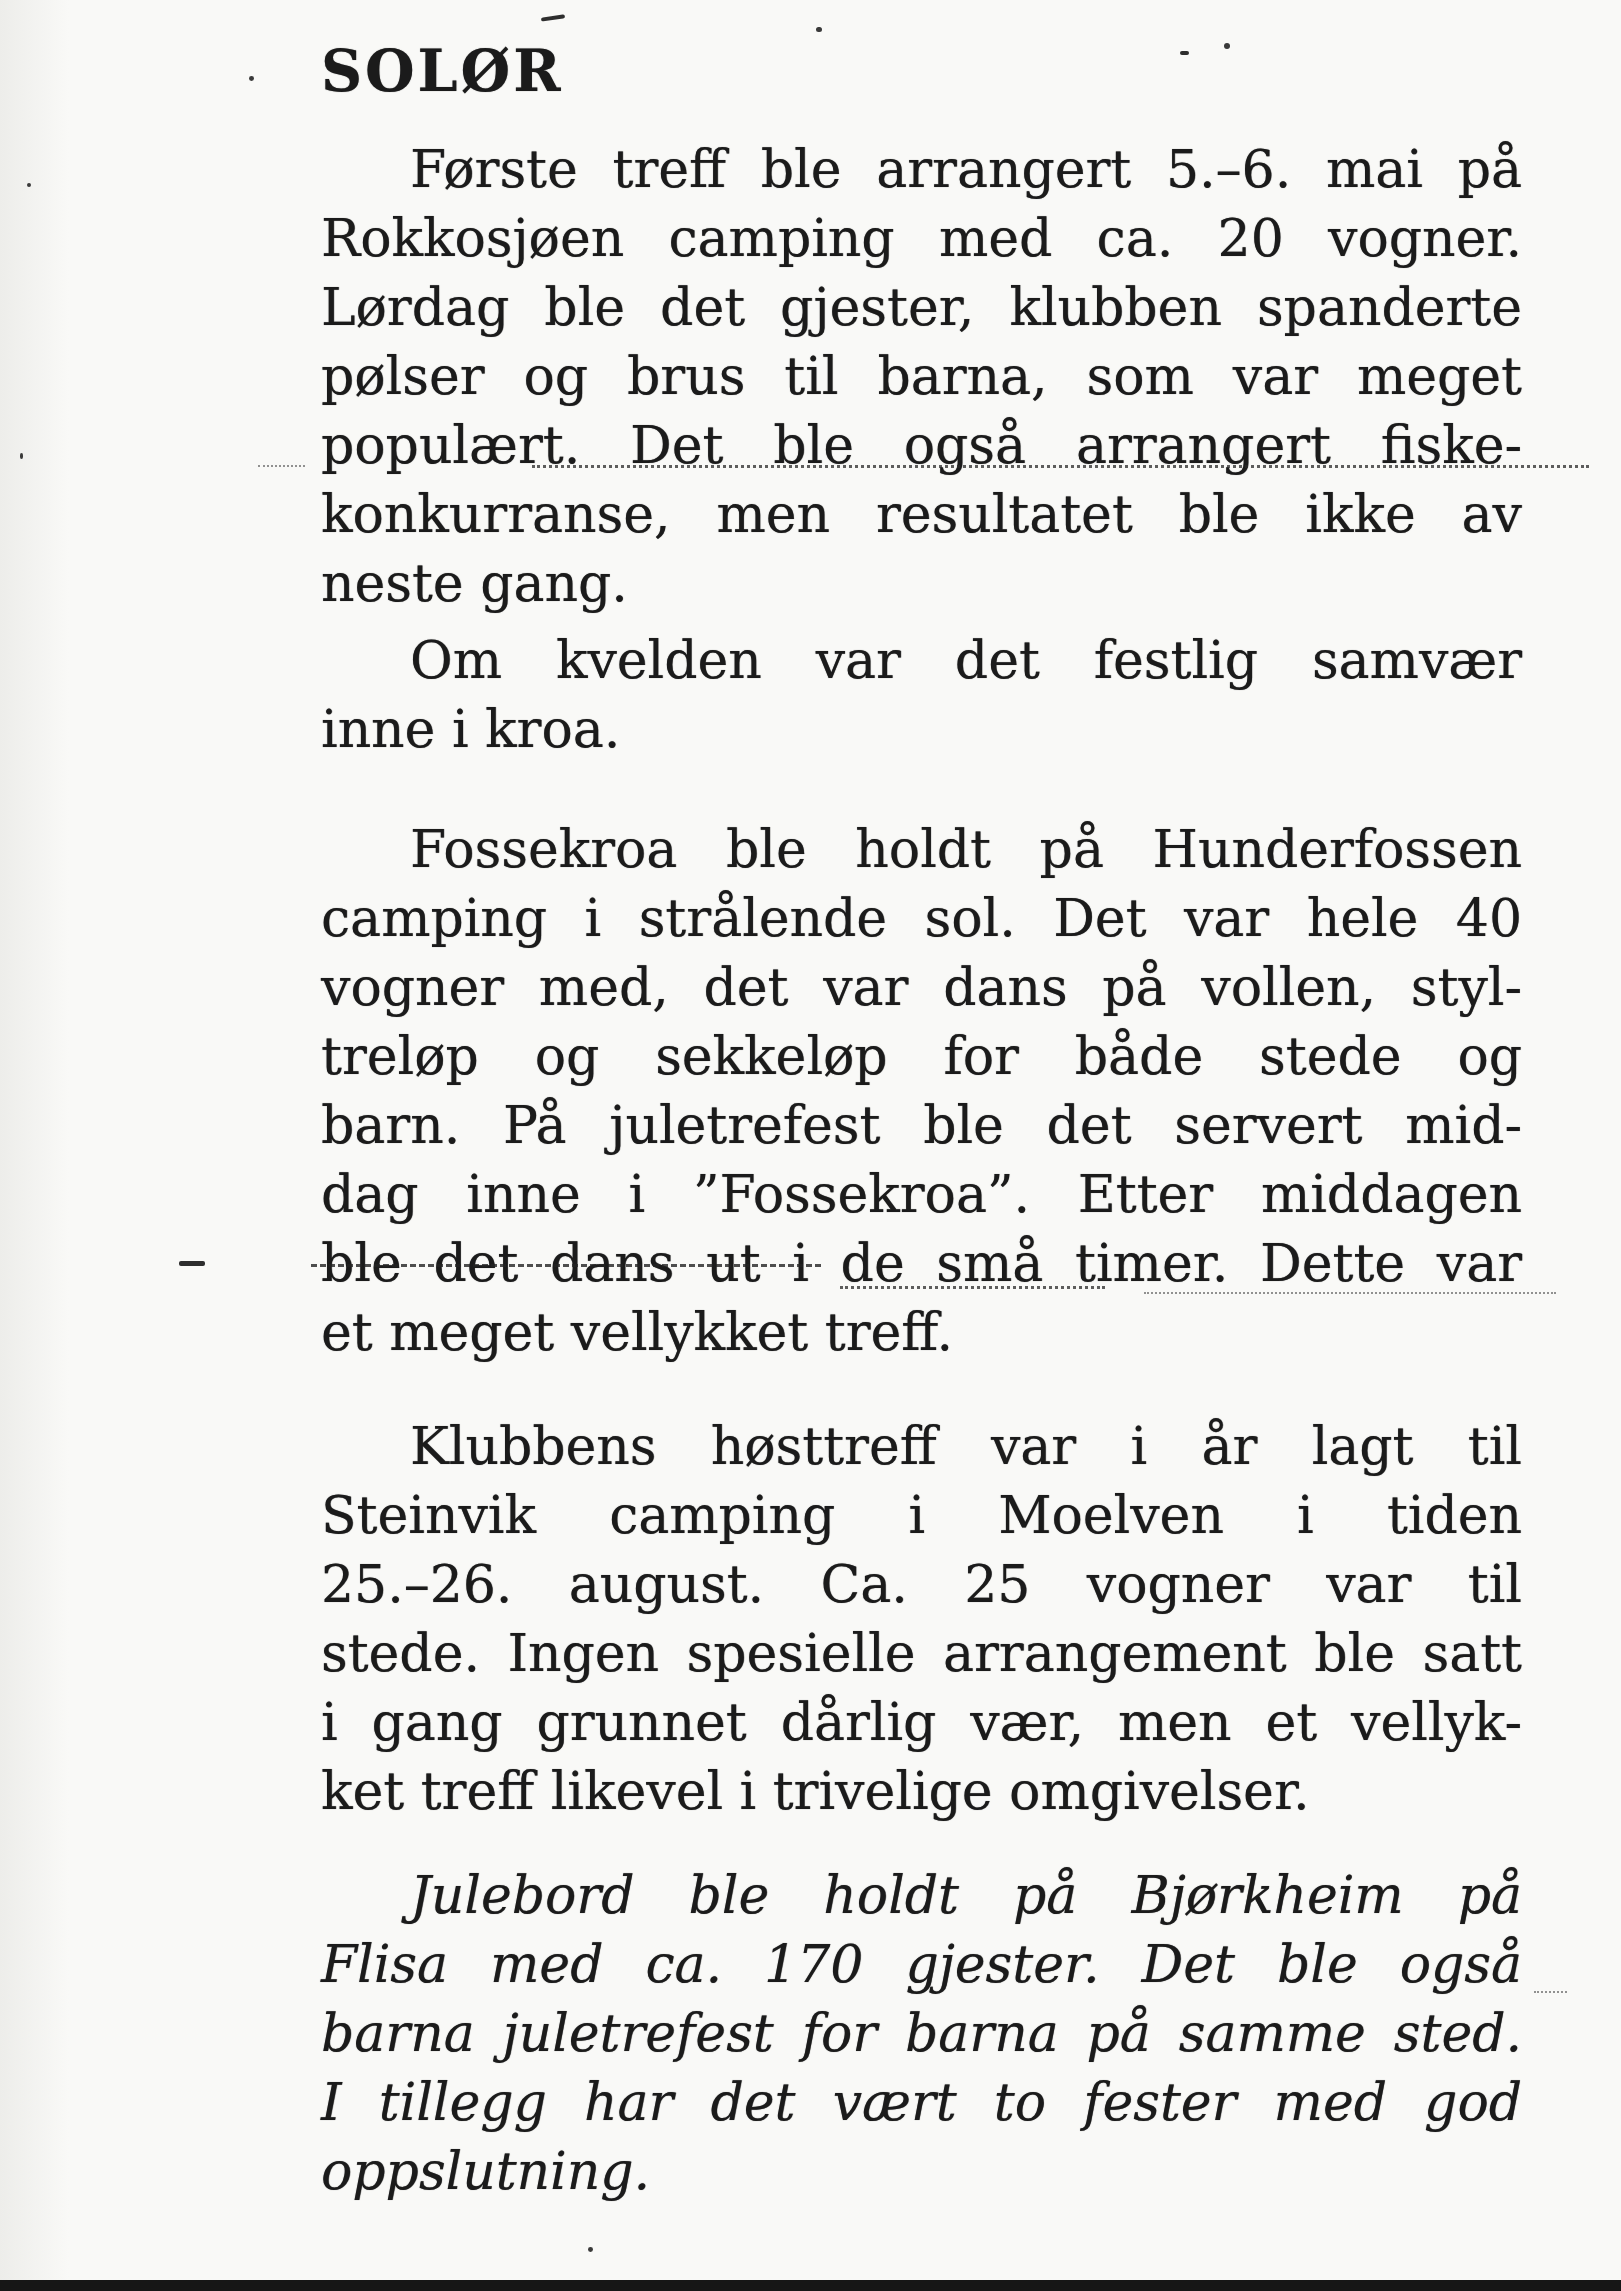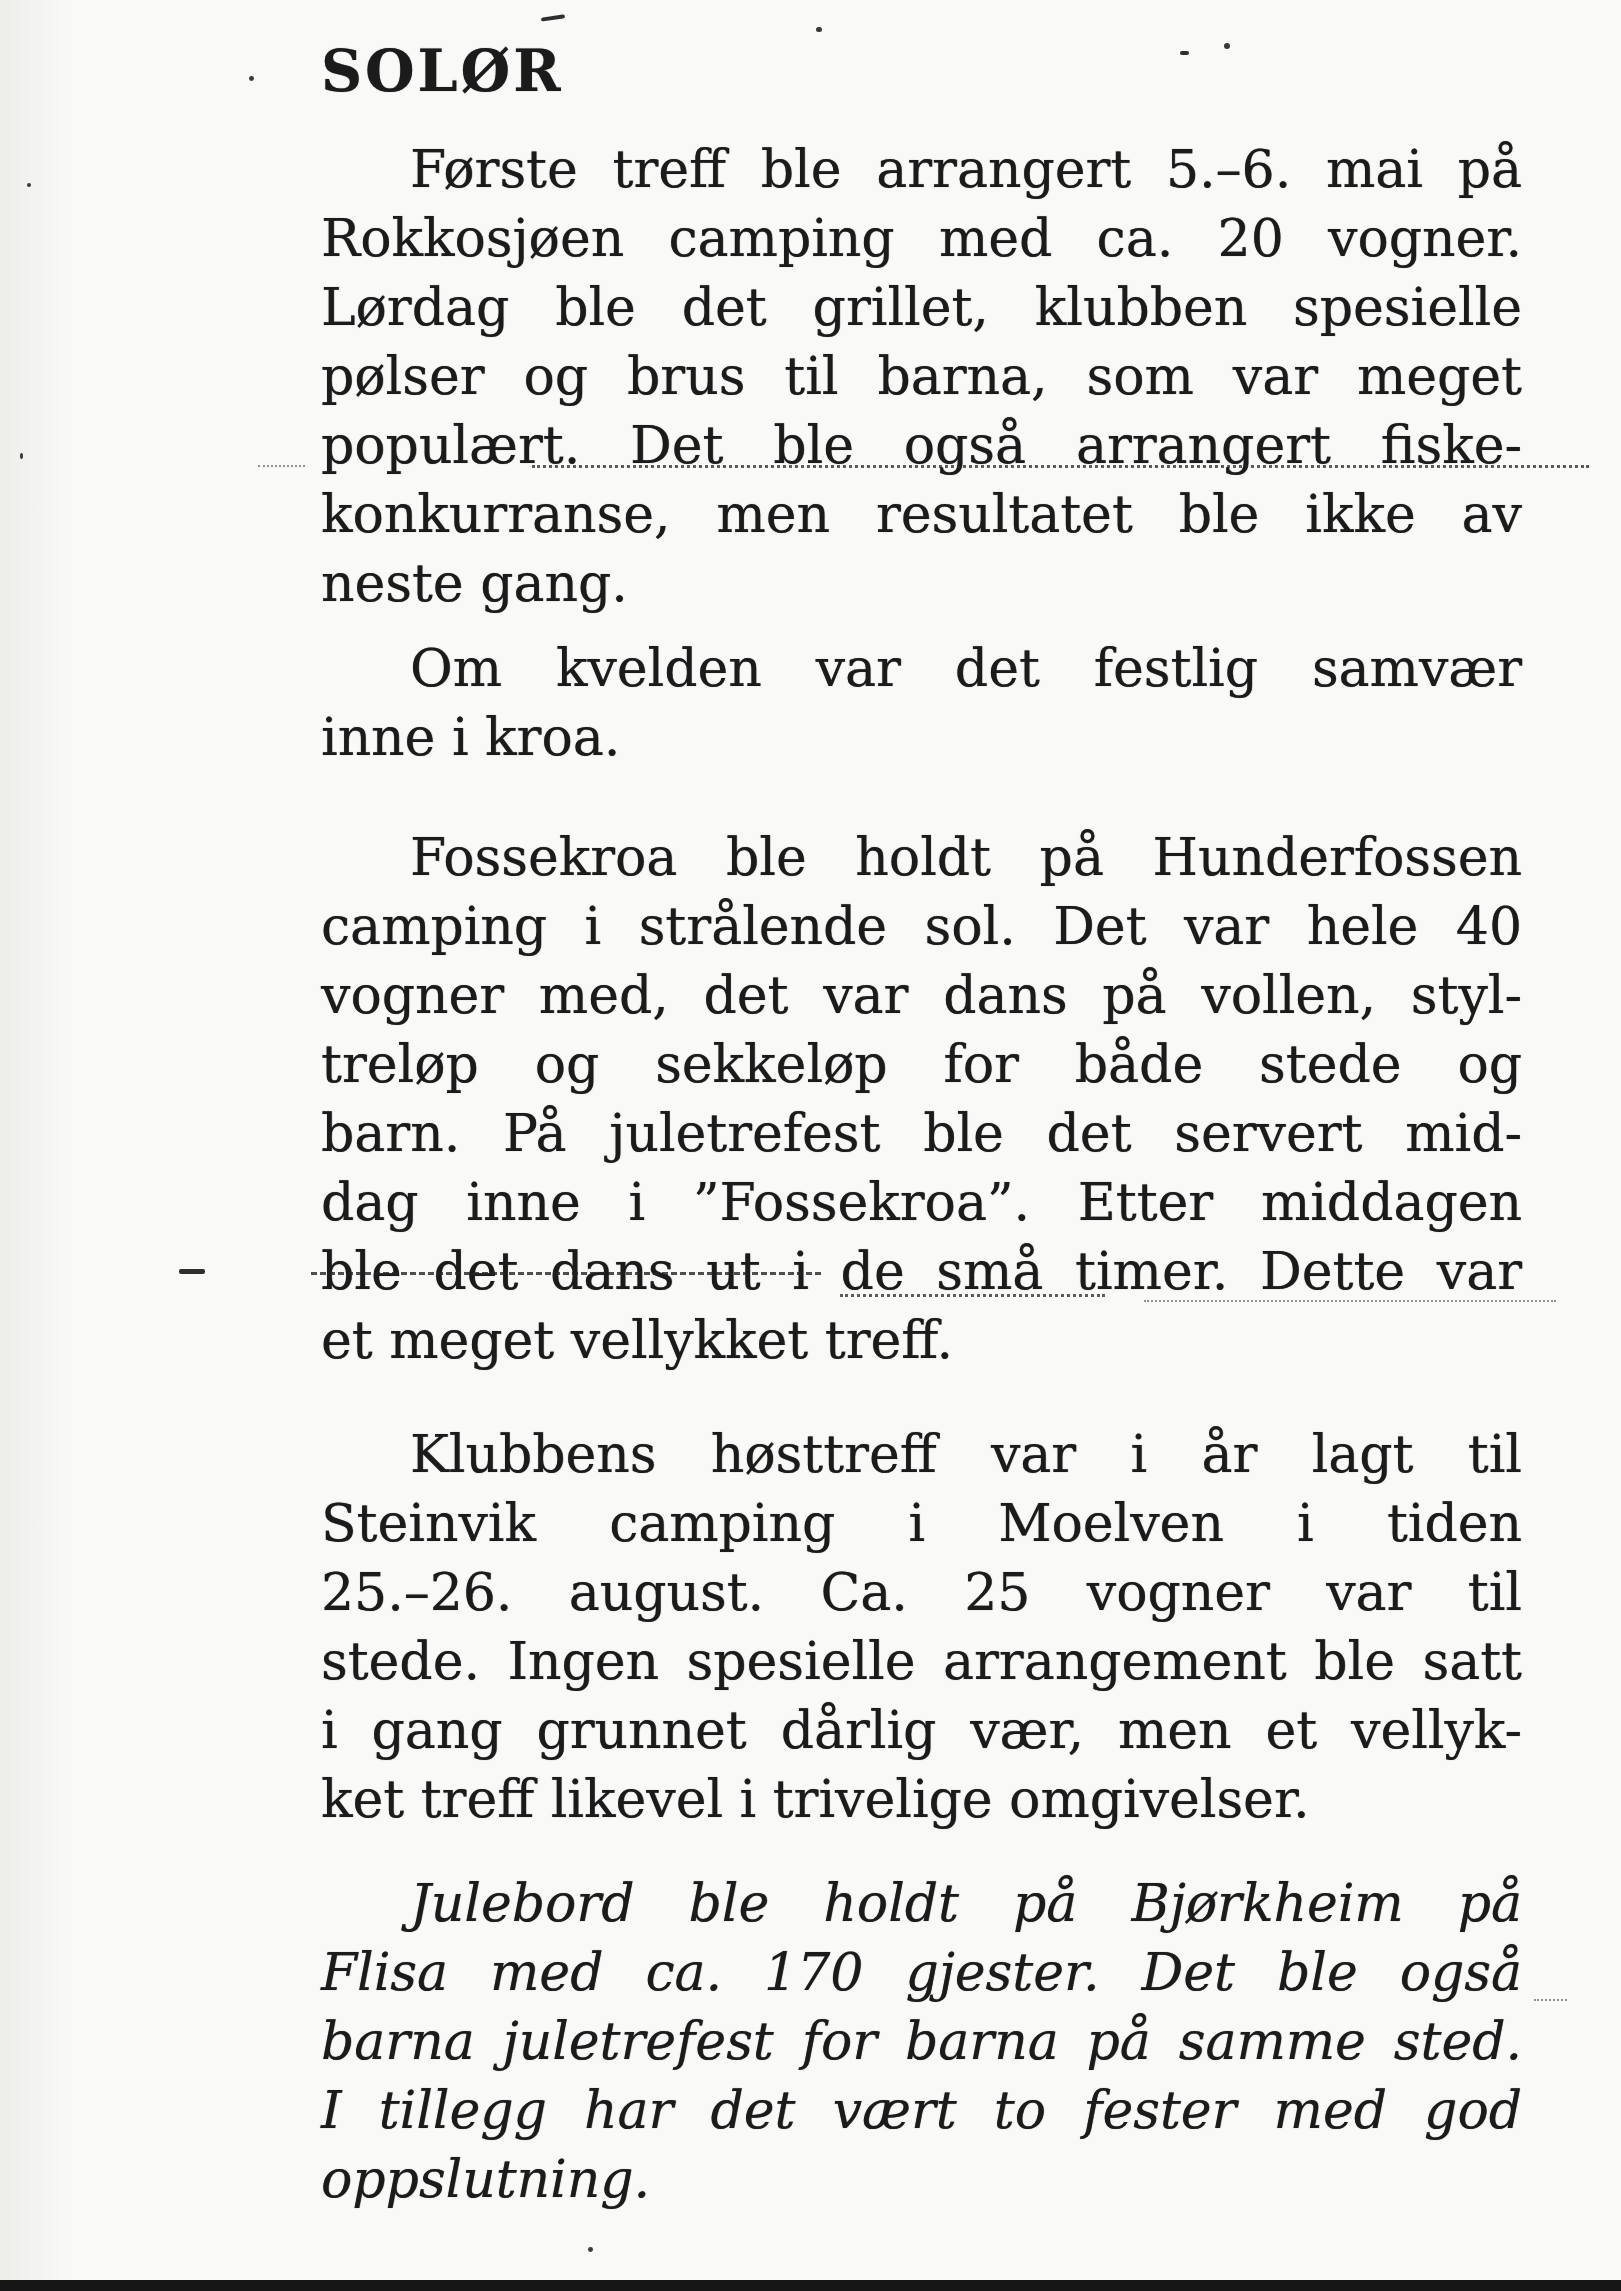--- a/index.html
+++ b/index.html
@@ -19,21 +19,21 @@
   }
   .doc-title{
     margin-top:39px;
     text-align:left;
     font-size:57px;line-height:63px;font-weight:bold;
     letter-spacing:2.9px;
     text-shadow:0 0 1px rgba(20,20,20,.55);
   }
   .para{position:relative;}
   .para.p1{margin-top:33px;}
-  .para.p2{margin-top:16px;}
+  .para.p2{margin-top:8px;}
   .para.p3{margin-top:51px;}
   .para.p4{margin-top:45px;}
   .para.p5{margin-top:35px;font-style:italic;}
   .line{
     font-size:52px;line-height:69px;height:69px;
     white-space:nowrap;
     text-align:justify;text-align-last:justify;
     text-shadow:0 0 1px rgba(25,25,25,.5), 0.4px 0 0 rgba(25,25,25,.35);
   }
   .line.first{text-indent:89px;}
@@ -64,21 +64,21 @@
 <div class="artifact speck" style="left:27.4px;top:183px;width:3.9px;height:3.9px;"></div>
 <div class="artifact speck" style="left:588px;top:2247px;width:4.9px;height:4.9px;"></div>
 
 <div class="page-column">
 
   <div class="doc-title">SOLØR</div>
 
   <div class="para p1">
     <div class="line first">Første treff ble arrangert 5.–6. mai på</div>
     <div class="line">Rokkosjøen camping med ca. 20 vogner.</div>
-    <div class="line">Lørdag ble det grillet, klubben spesielle</div>
+    <div class="line">Lørdag ble det gjester, klubben spanderte</div>
     <div class="line">pølser og brus til barna, som var meget</div>
     <div class="line">populært. Det ble også arrangert fiske-</div>
     <div class="line">konkurranse, men resultatet ble ikke av</div>
     <div class="line last">neste gang.</div>
 
     <div class="artifact dotline-light" style="left:-63px;top:312px;width:47px;height:17.6px;"></div>
     <div class="artifact dotline" style="left:211px;top:312px;width:1057px;height:17.6px;"></div>
   </div>
 
   <div class="para p2">

